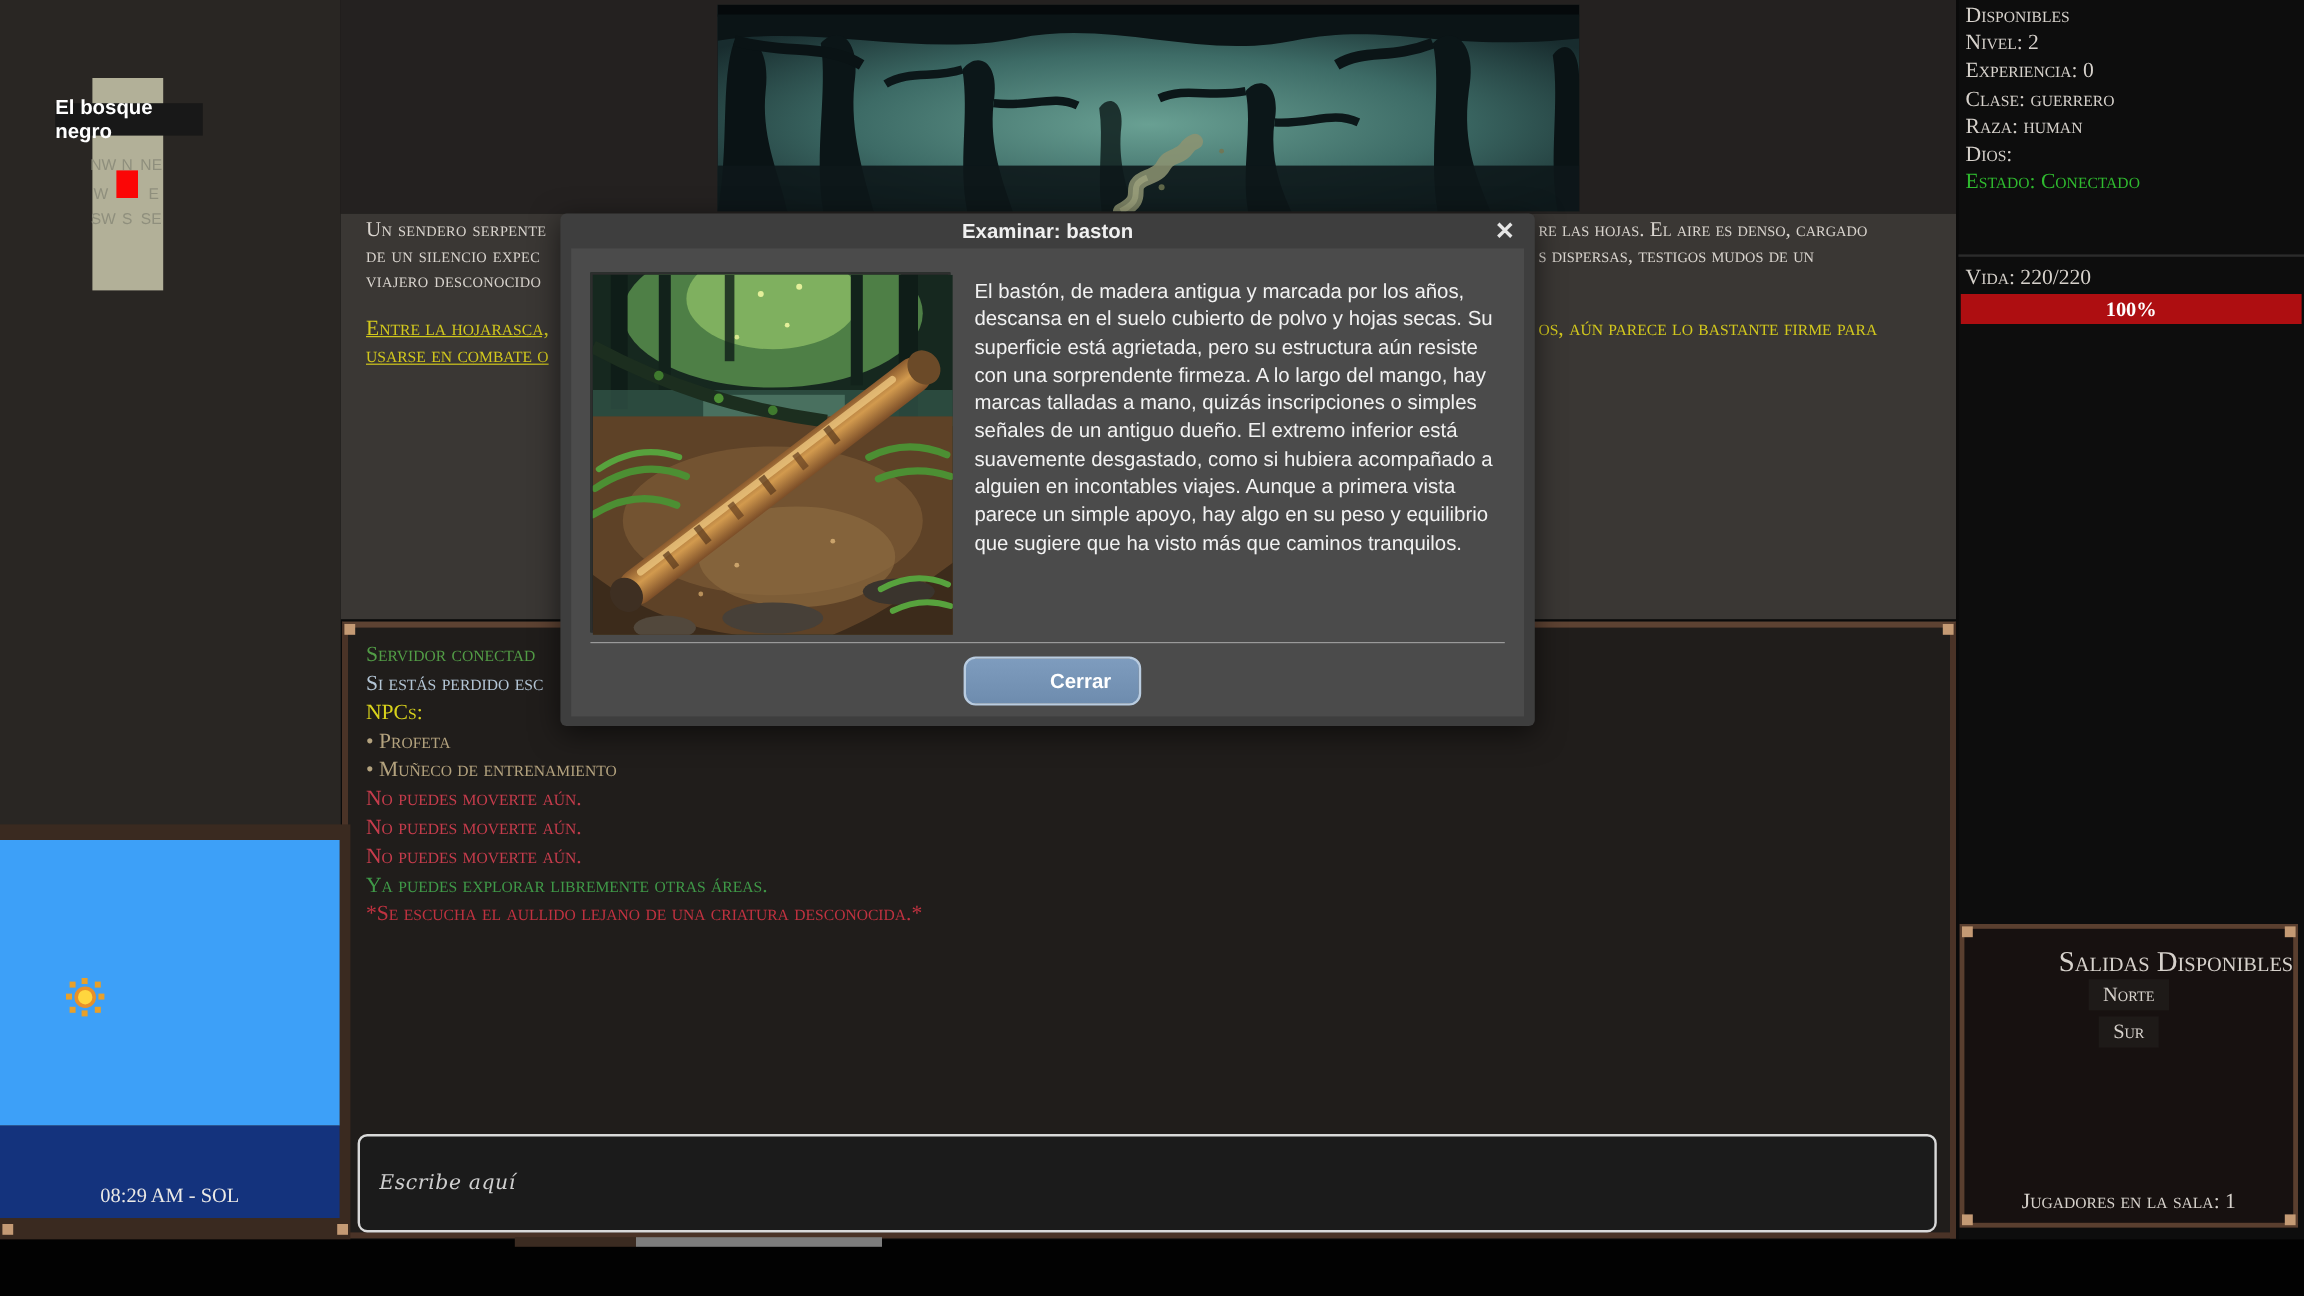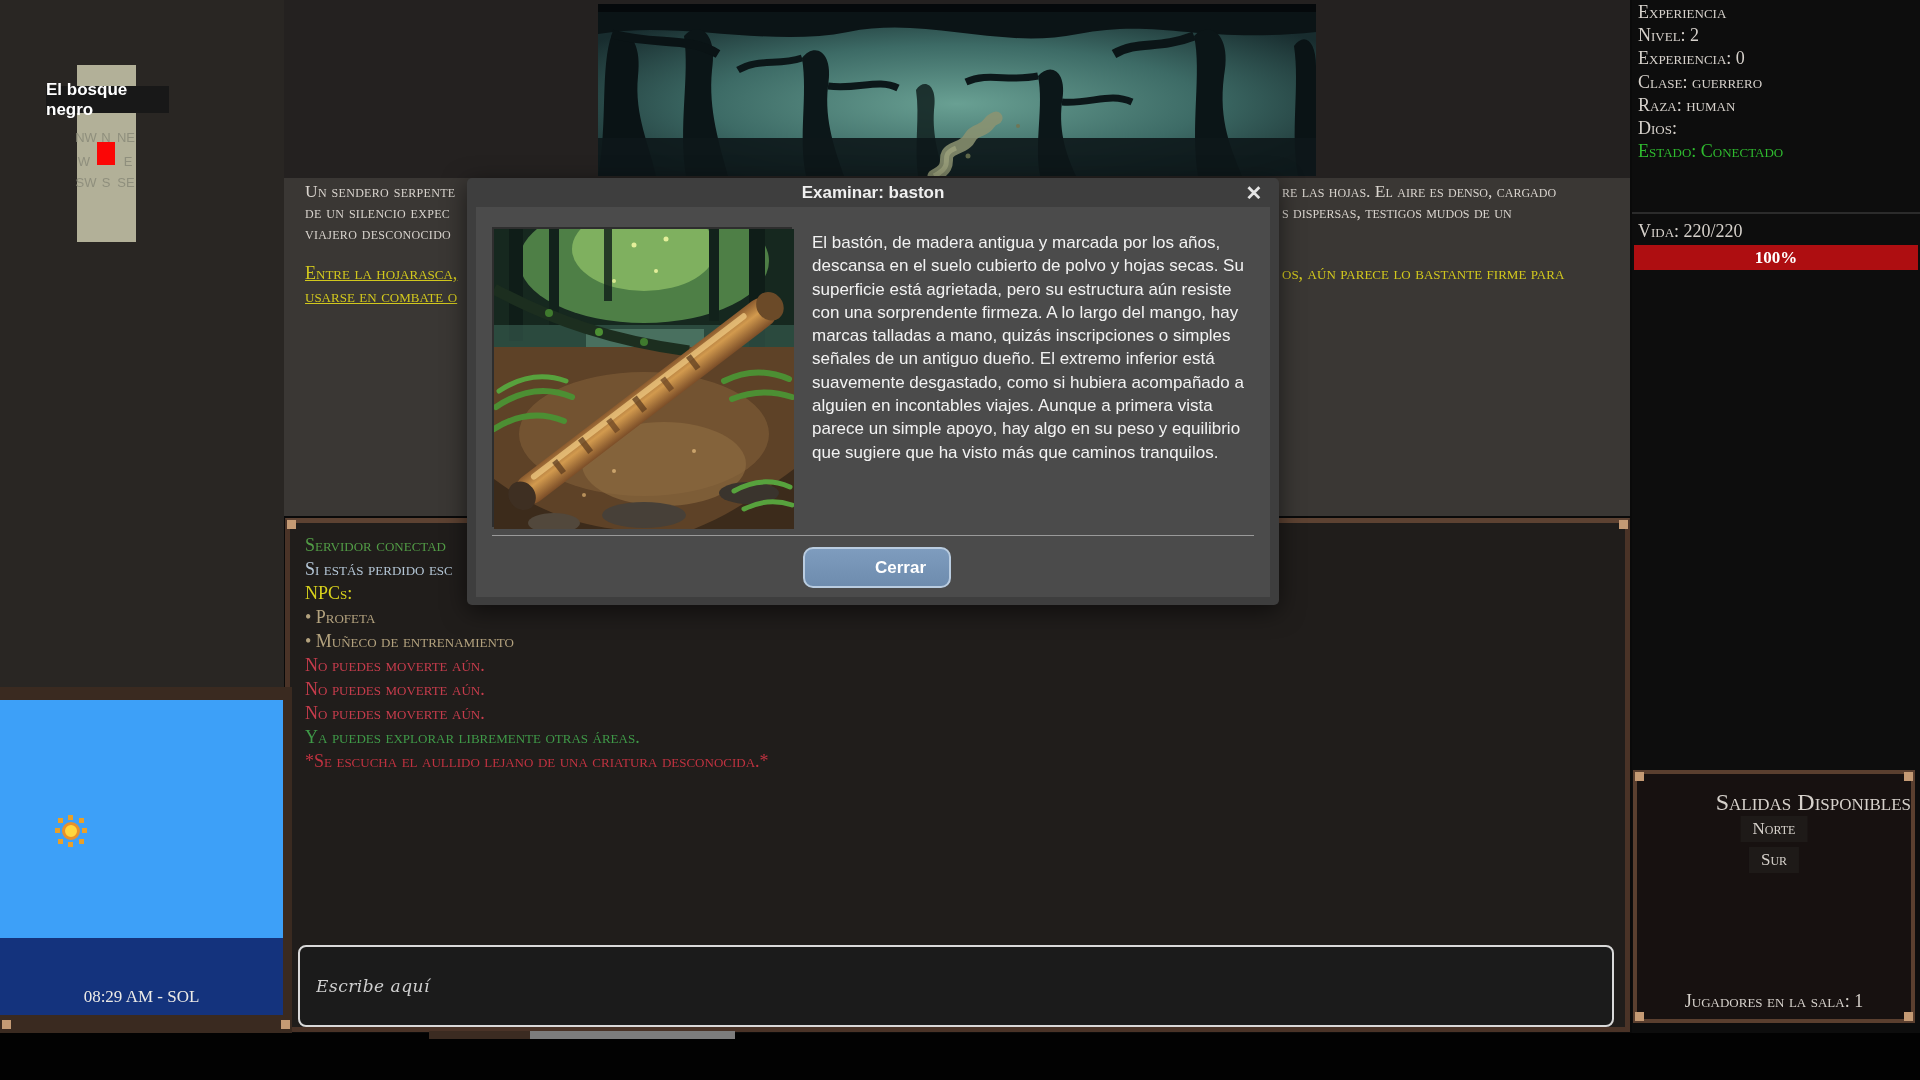--- a/index.html
+++ b/index.html
@@ -156,21 +156,21 @@
     <div class="room-line sc nowrap" style="top:24px;">de un silencio expec</div>
     <div class="room-tail sc nowrap" style="top:24px;">s dispersas, testigos mudos de un</div>
     <div class="room-line sc nowrap" style="top:45px;">viajero desconocido</div>
     <div class="item-line sc nowrap" style="top:84px;">Entre la hojarasca,</div>
     <div class="item-tail sc nowrap" style="top:84px;">os, aún parece lo bastante firme para</div>
     <div class="item-line sc nowrap" style="top:107px;">usarse en combate o</div>
   </div>
 
   <div class="abs" id="sidebar">
     <div id="stats" class="sc">
-      <div>Experiencia</div>
+      <div>Disponibles</div>
       <div>Nivel: 2</div>
       <div>Experiencia: 0</div>
       <div>Clase: guerrero</div>
       <div>Raza: human</div>
       <div>Dios:</div>
       <div class="green" style="color: rgb(47, 186, 47);">Estado: Conectado</div>
     </div>
     <div class="abs" id="stats-divider"></div>
     <div class="abs sc" id="vida-label">Vida: 220/220</div>
     <div class="abs" id="health-bar" style="background-color: rgb(174, 14, 17);">100%</div>

